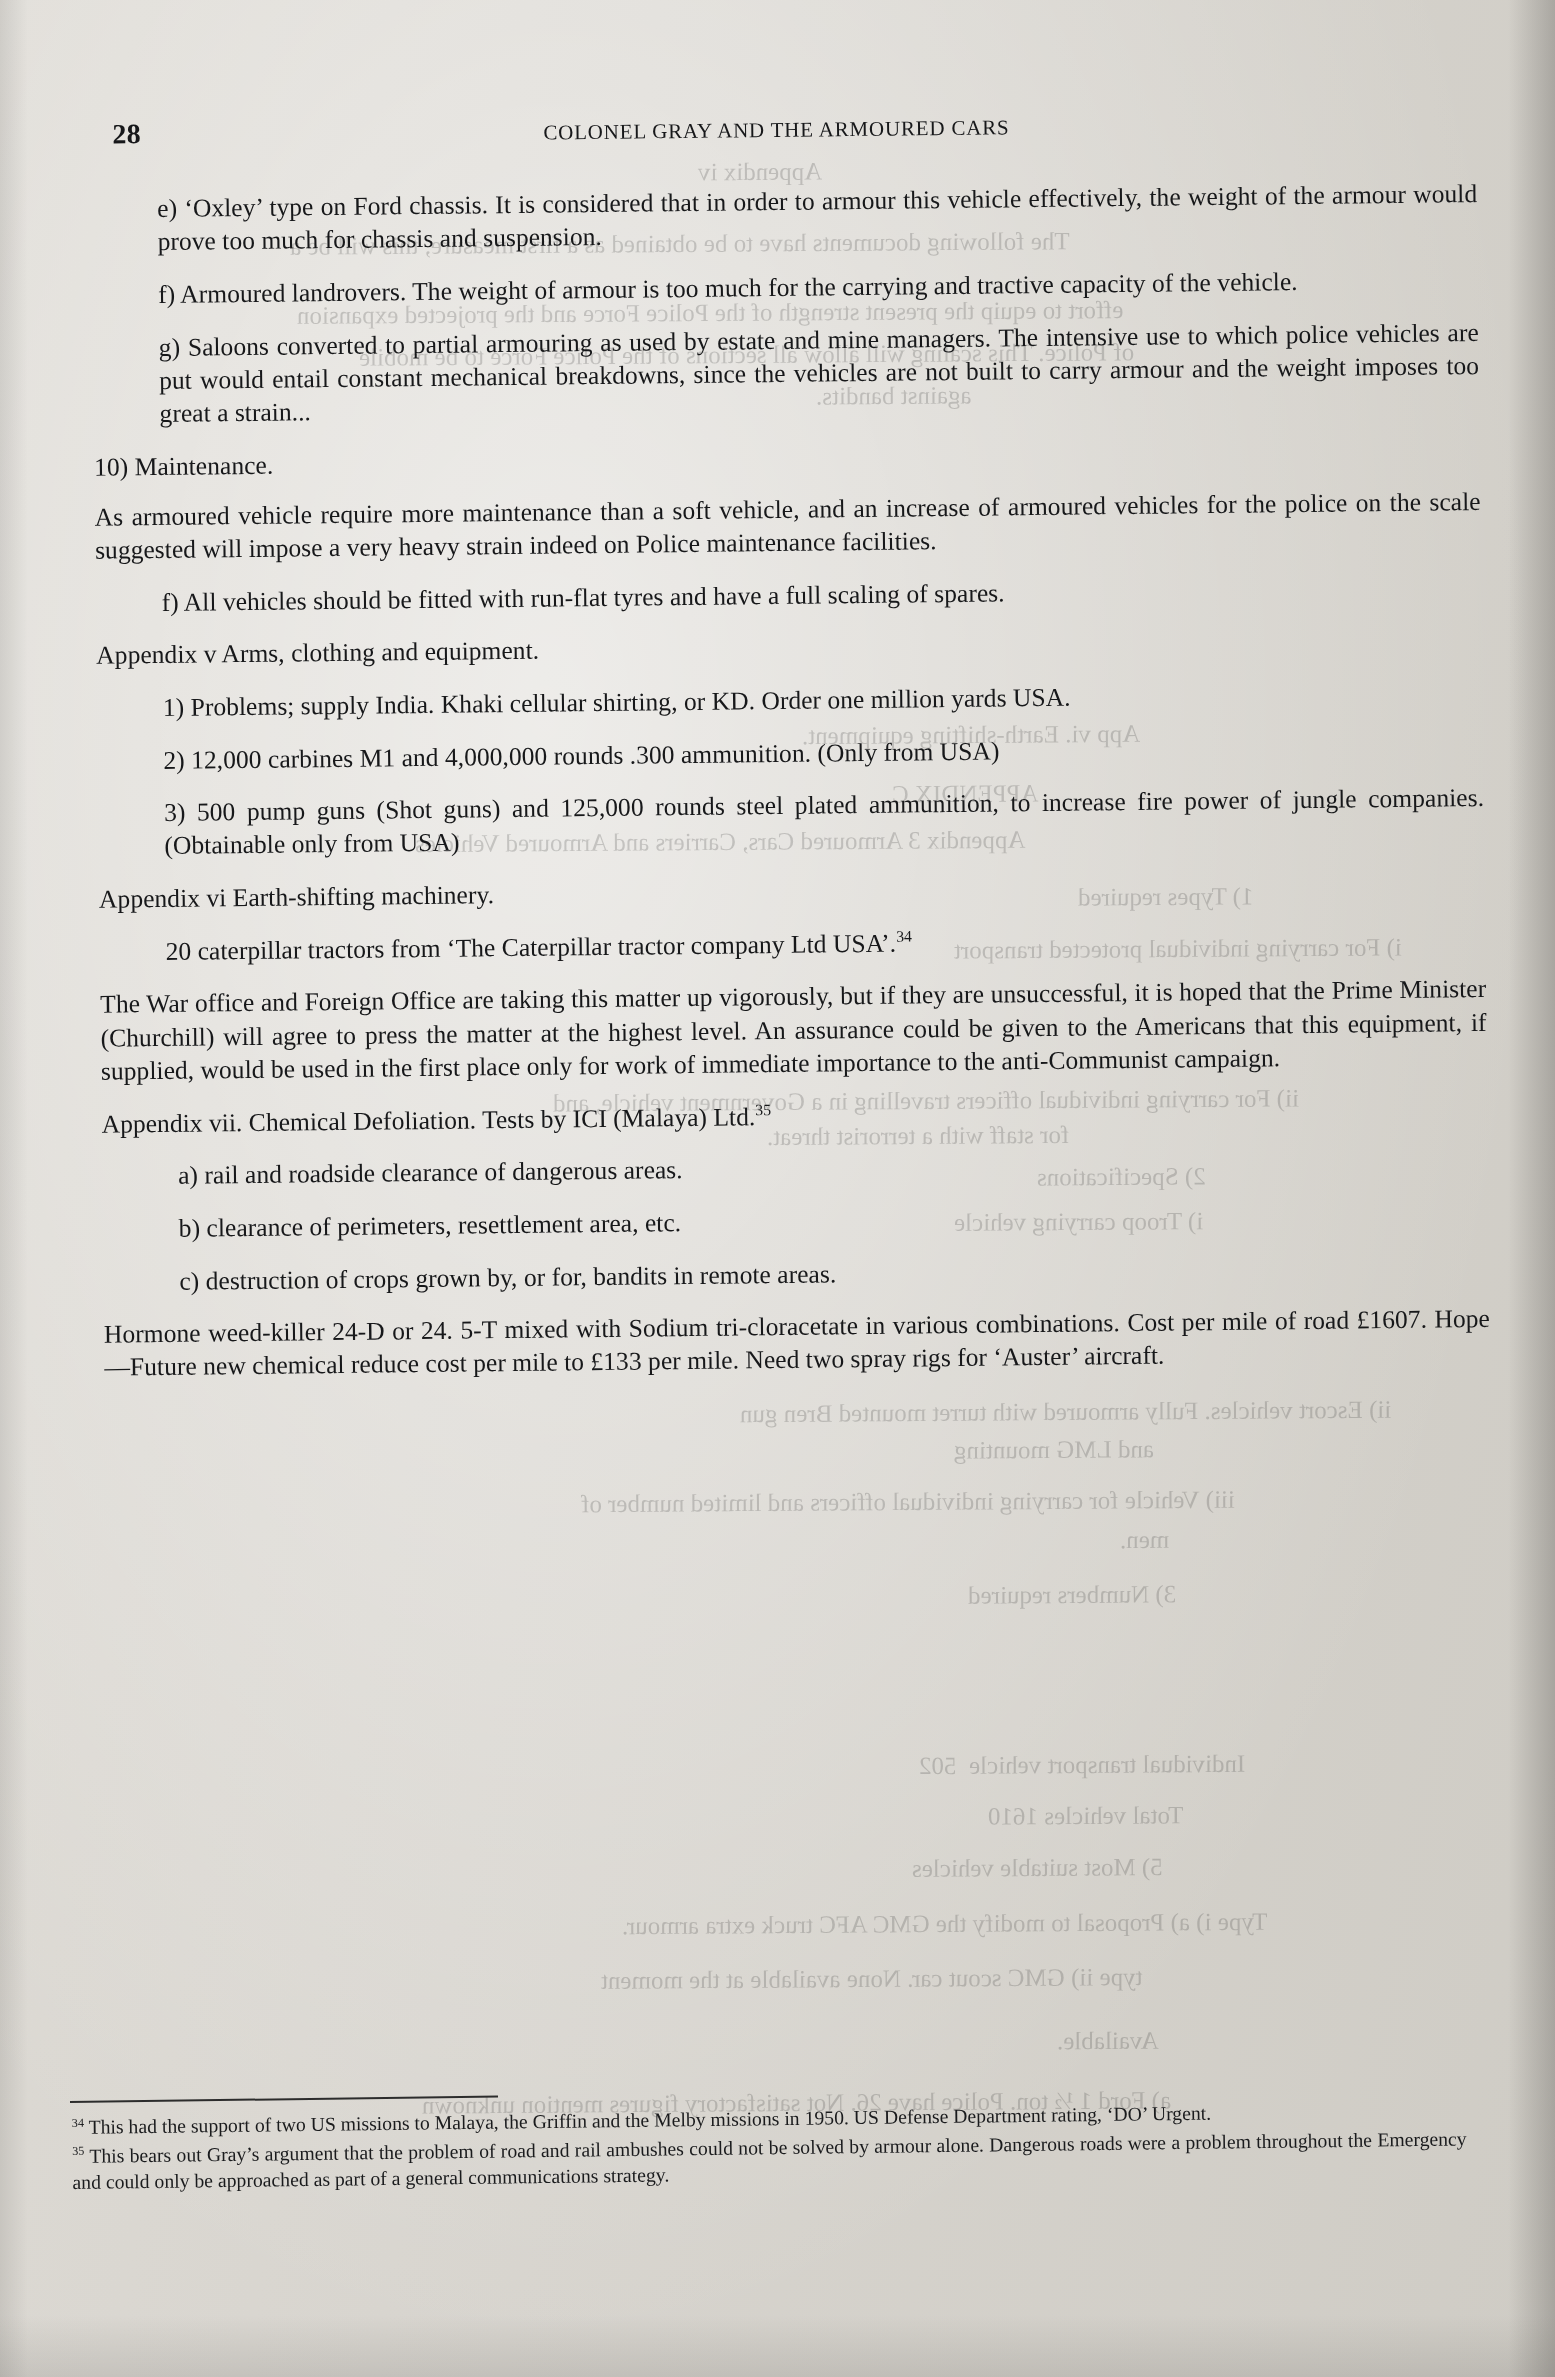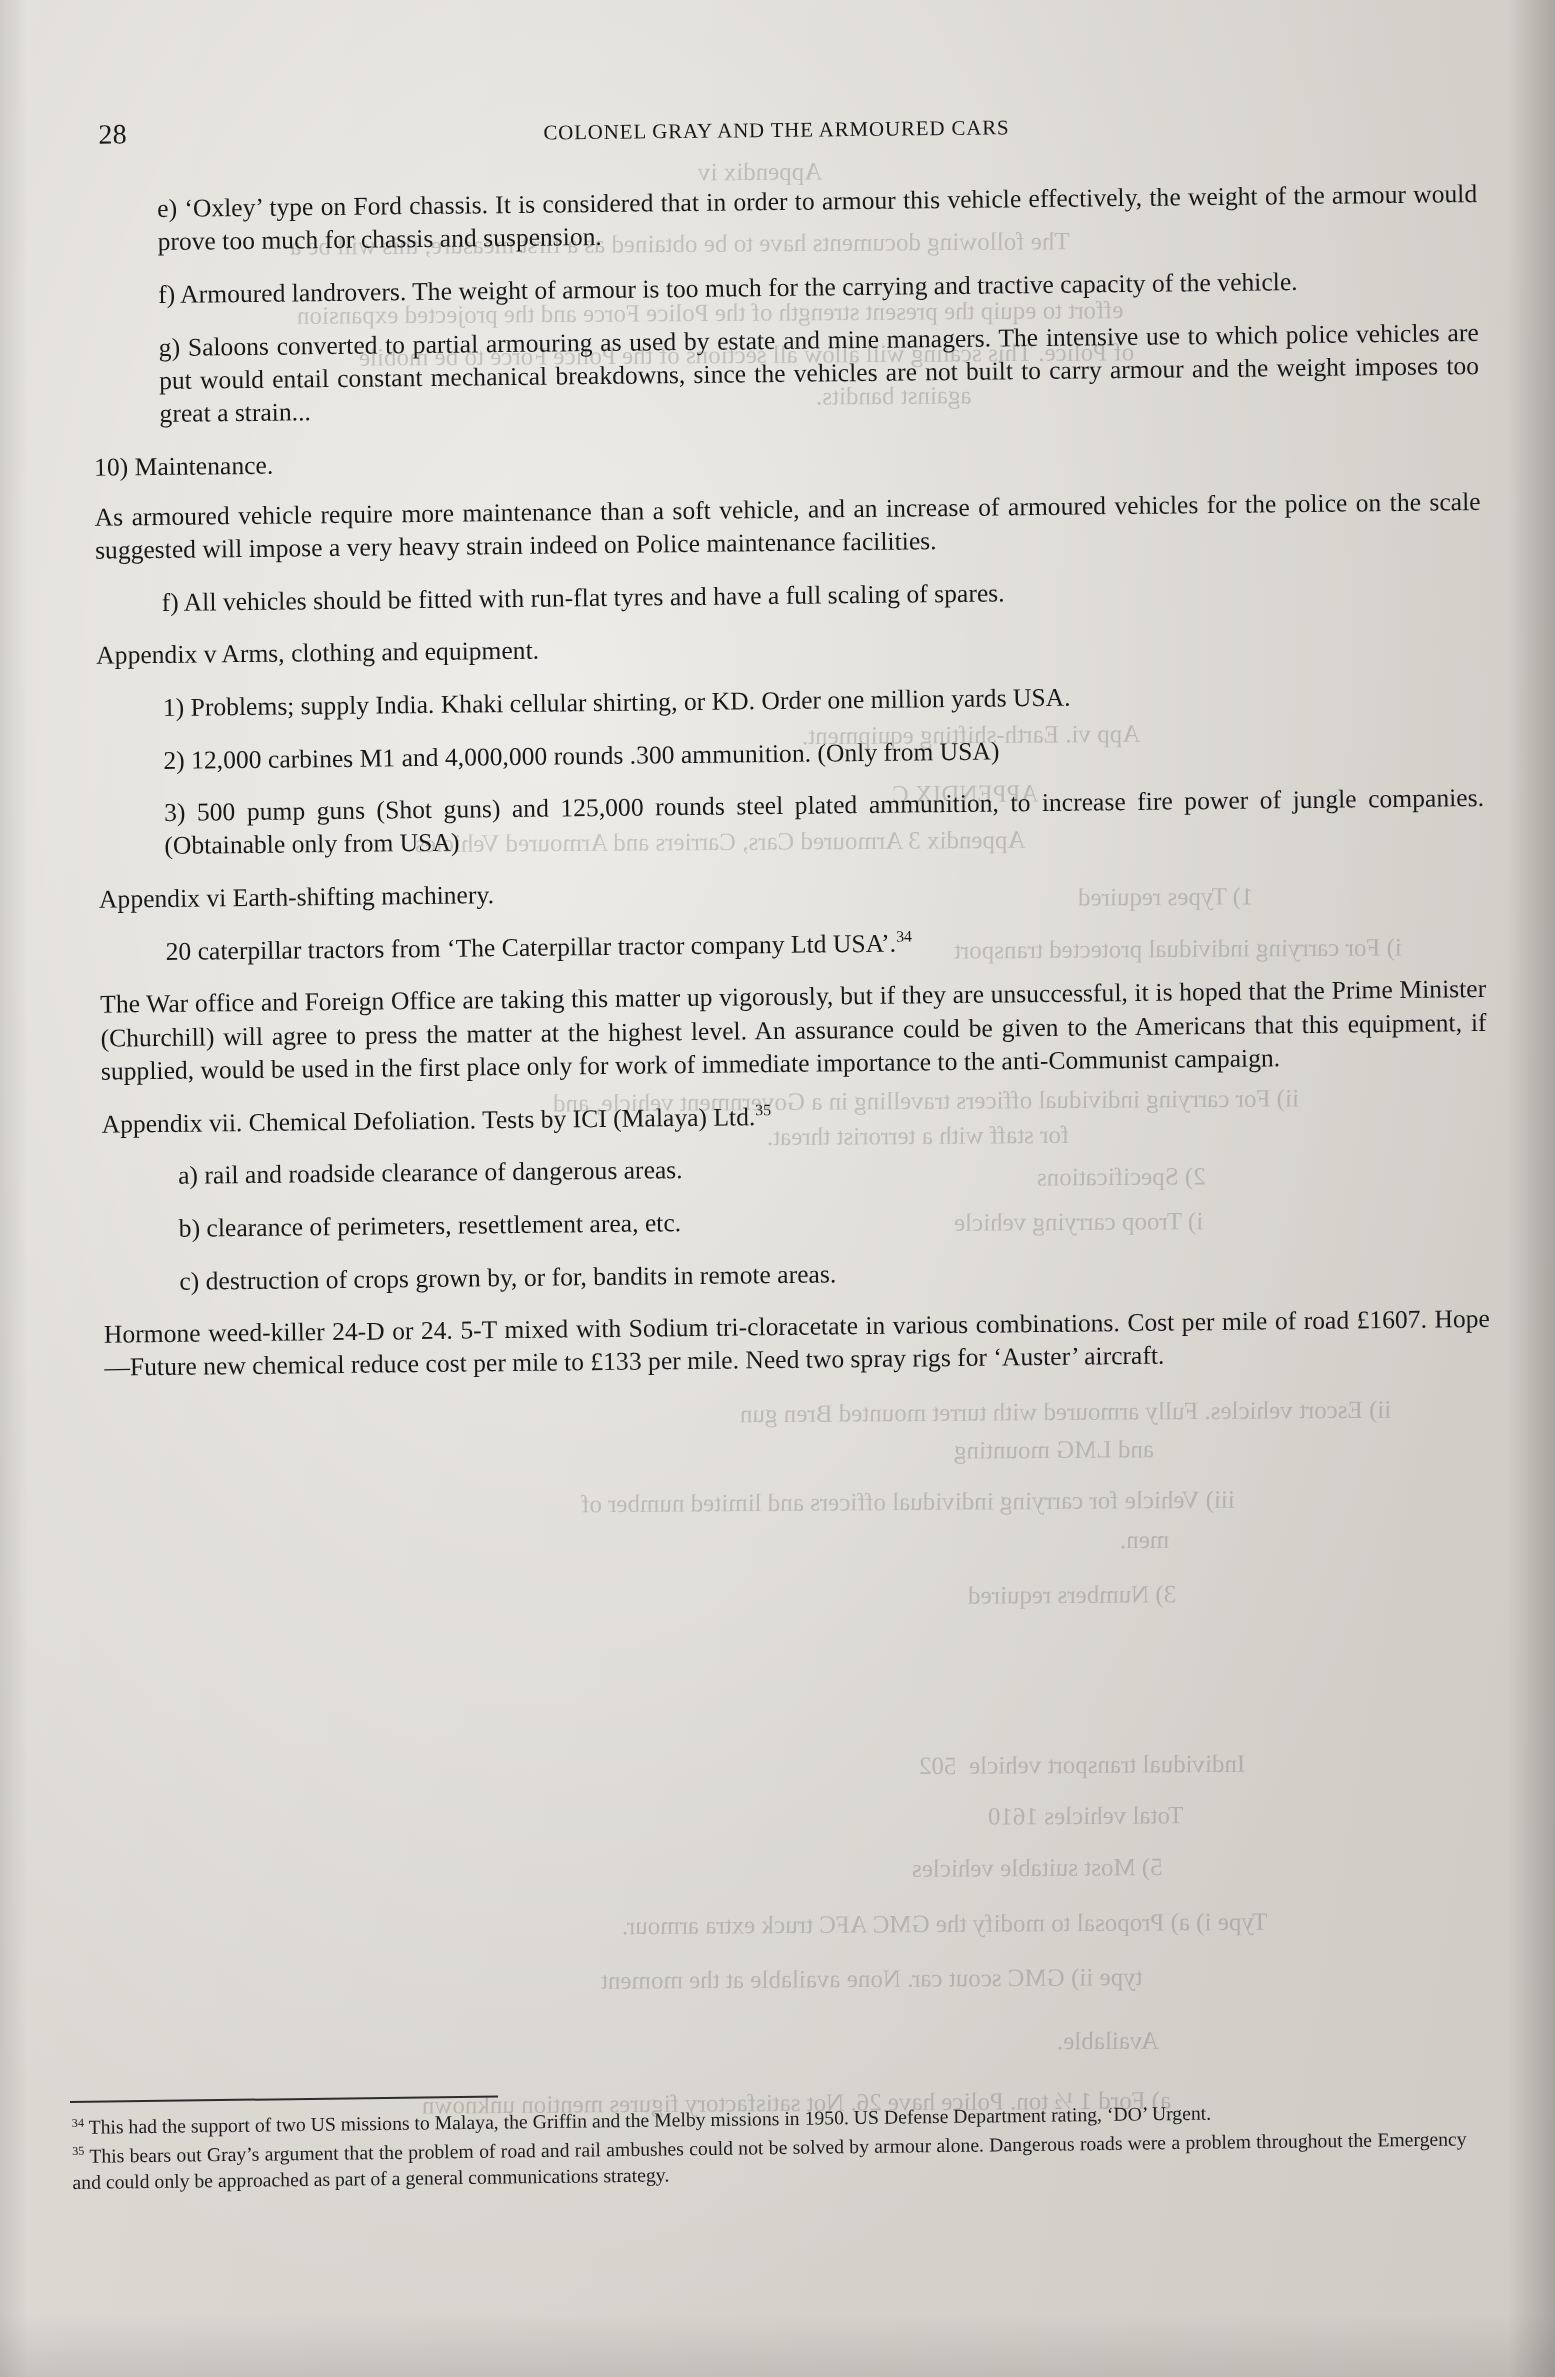--- a/index.html
+++ b/index.html
@@ -59,24 +59,25 @@
     color: #17181a;
   }
 
   .header-row {
     position: relative;
     height: 48px;
     margin-bottom: 41px;
   }
   .folio {
     position: absolute;
-    left: 32px;
+    left: 46px;
     top: 15px;
     font-size: 28px;
     letter-spacing: 0.3px;
+    font-weight: bold;
   }
   .running-head {
     position: absolute;
     left: 477px;
     top: 22px;
     font-size: 21px;
     letter-spacing: 0.8px;
     white-space: nowrap;
   }
 

